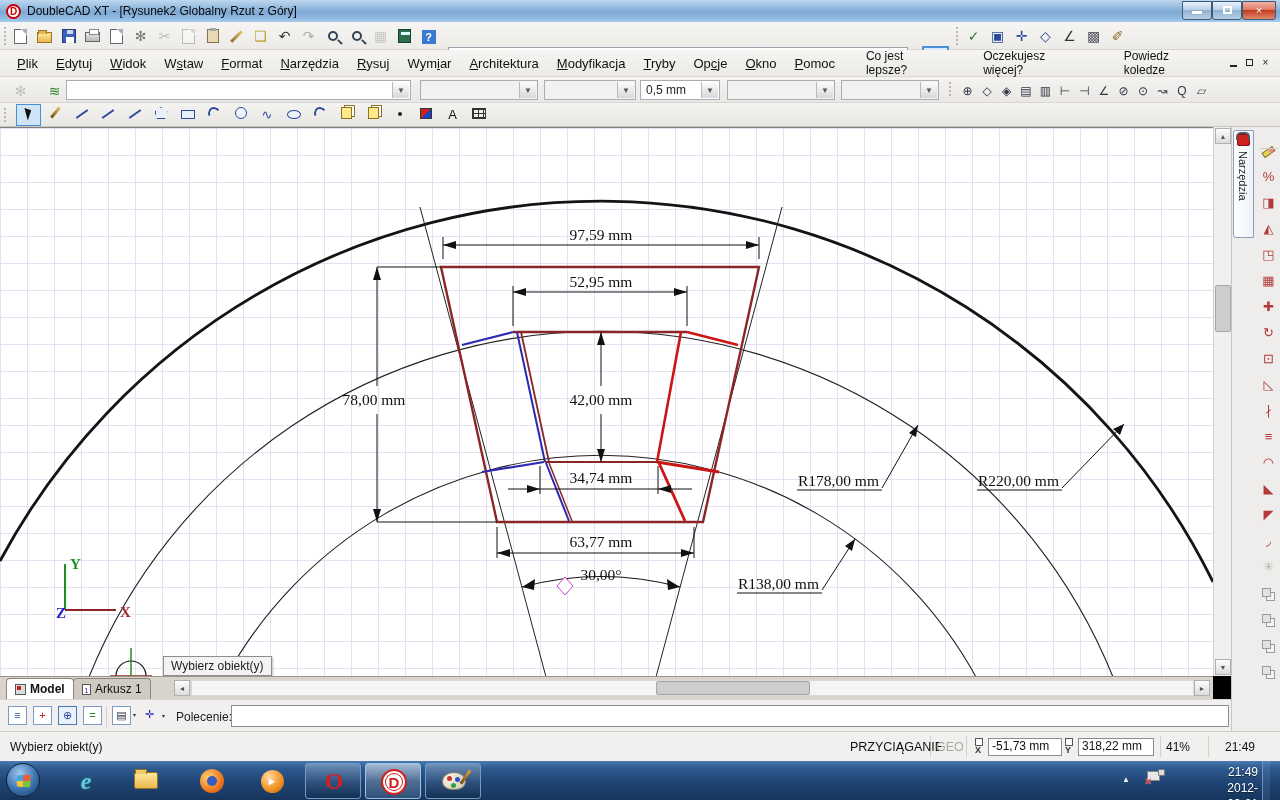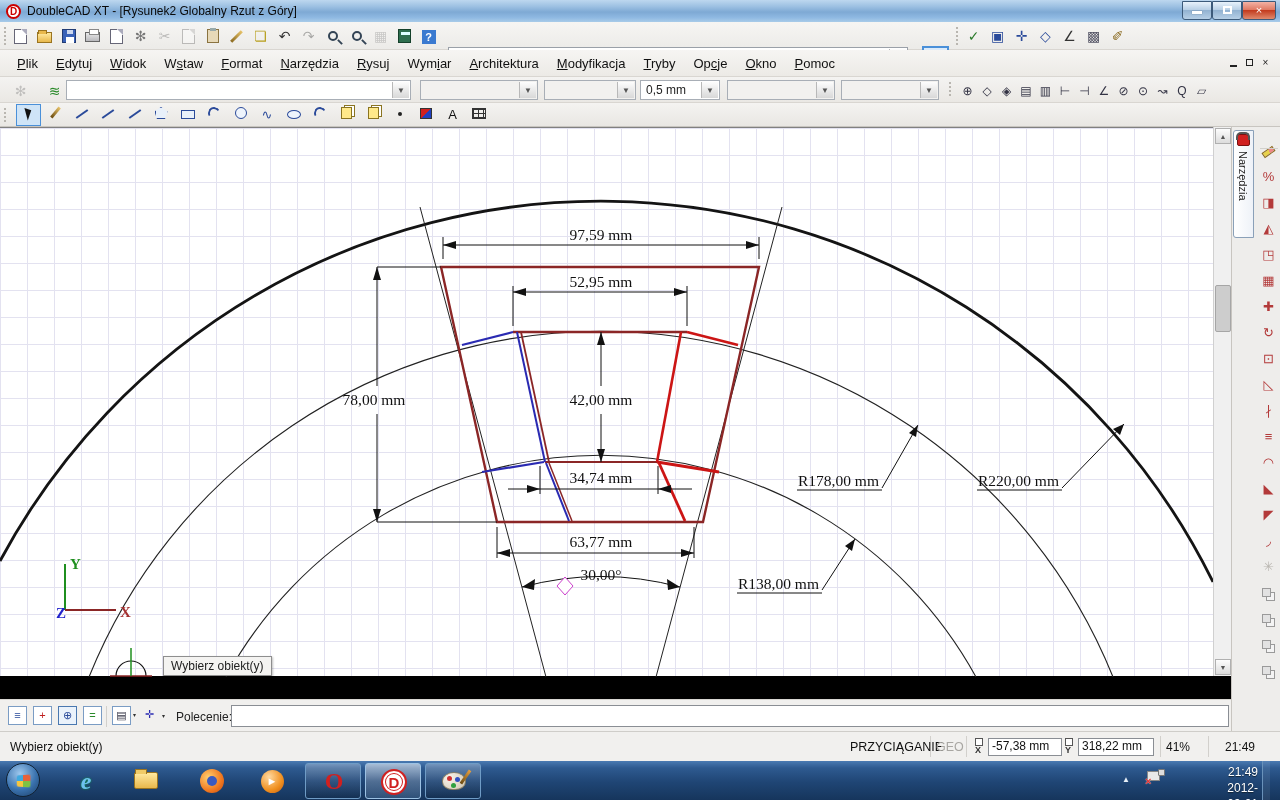--- a/index.html
+++ b/index.html
@@ -263,20 +263,35 @@
         <div class="menu-item"><span><u>R</u>ysuj</span></div>
         <div class="menu-item"><span>Wym<u>i</u>ar</span></div>
         <div class="menu-item"><span><u>A</u>rchitektura</span></div>
         <div class="menu-item"><span><u>M</u>odyfikacja</span></div>
         <div class="menu-item"><span><u>T</u>ryby</span></div>
         <div class="menu-item"><span>Op<u>c</u>je</span></div>
         <div class="menu-item"><span><u>O</u>kno</span></div>
         <div class="menu-item"><span><u>P</u>omoc</span></div>
       </div>
     <div id="menu-promos">
+      <div id="promos" style="display:flex;gap:10px">
+
+      <div class="promo">
+            <span class="promo-ic"></span>
+            <span>Co jest lepsze?</span>
+          </div>
+          <div class="promo">
+            <span class="promo-ic"></span>
+            <span>Oczekujesz więcej?</span>
+          </div>
+          <div class="promo">
+            <span class="promo-ic"></span>
+            <span>Powiedz koledze</span>
+          </div>
+        </div>
       <div id="mdi-btns">
         <div class="mdi"><span class="dash"></span></div>
         <div class="mdi"><span class="rbox"></span></div>
         <div class="mdi">×</div>
       </div>
     </div>
   </div>
 
   <div id="row2">
     <div class="tbi grayed" style="left:10px"><span style="color:#777">✻</span></div>
@@ -460,20 +475,35 @@
     </svg>
     <div id="tooltip">Wybierz obiekt(y)</div>
   </div>
 
   <div id="vscroll">
     <div class="sb-btn" style="top:1px">▲</div>
     <div id="vthumb"></div>
     <div class="sb-btn" style="bottom:1px">▼</div>
   </div>
 
+  <div id="tabrow">
+    <div class="doctab active" style="left:6px">
+      <span class="cube-ic"></span>
+      <span>Model</span>
+    </div>
+    <div class="doctab" style="left:73px">
+      <span class="page-ic">1</span>
+      <span>Arkusz 1</span>
+    </div>
+    <div class="sb-btn" id="hscroll-left">◄</div>
+    <div id="htrack">
+      <div id="hthumb"></div>
+    </div>
+    <div class="sb-btn" id="hscroll-right">►</div>
+  </div>
 
   <div id="cmdrow">
     <div class="cbtn" style="left:8px"><span style="color:#2a4a9a">≡</span></div>
     <div class="cbtn" style="left:33px"><span style="color:#c02020">+</span></div>
     <div class="cbtn" style="left:58px;border-color:#4a78b0;background:#eaf2fb"><span style="color:#2a4a9a">⊕</span></div>
     <div class="cbtn" style="left:83px"><span style="color:#2a8a2a">=</span></div>
     <div class="ssep" style="left:106px;top:6px"></div>
     <div class="cbtn" style="left:112px"><span style="color:#334">▤</span><span class="car">▾</span></div>
     <div class="cbtn" style="left:140px;border:none;background:none"><span style="color:#2a2ab2">✛</span><span class="car">▾</span></div>
     <div id="cmd-label">Polecenie:</div>
@@ -482,21 +512,21 @@
 
   <div id="statusbar">
     <div id="status-msg">Wybierz obiekt(y)</div>
     <div class="ssep" style="left:930px"></div>
     <div id="snap-label">PRZYCIĄGANIE</div>
     <div id="geo-label">GEO</div>
     <div class="ssep" style="left:966px"></div>
     <div class="coord-glyph" style="left:974px">
         <span>X</span>
       </div>
-    <div class="coord-field" style="left:988px;width:74px">-57,38 mm</div>
+    <div class="coord-field" style="left:988px;width:74px">-51,73 mm</div>
     <div class="coord-glyph" style="left:1064px">
         <span>Y</span>
       </div>
     <div class="coord-field" style="left:1078px;width:76px">318,22 mm</div>
     <div class="ssep" style="left:1160px"></div>
     <div id="zoom-pct">41%</div>
     <div class="ssep" style="left:1208px"></div>
     <div id="status-time">21:49</div>
   </div>
 

